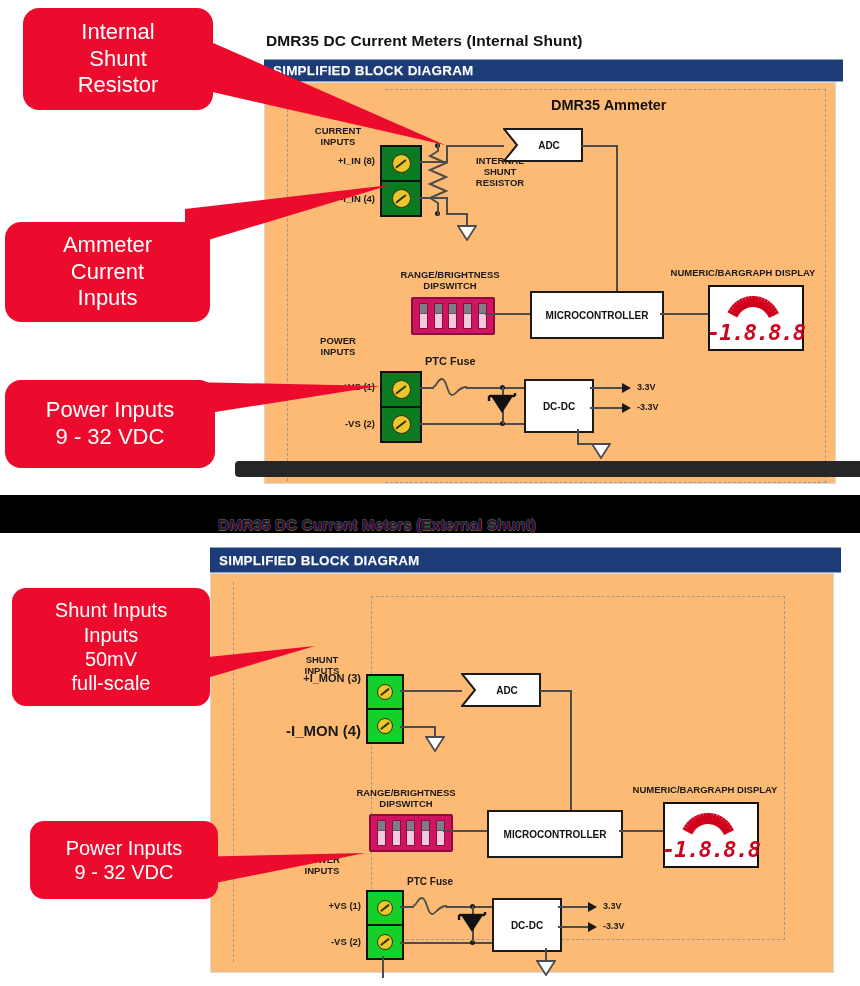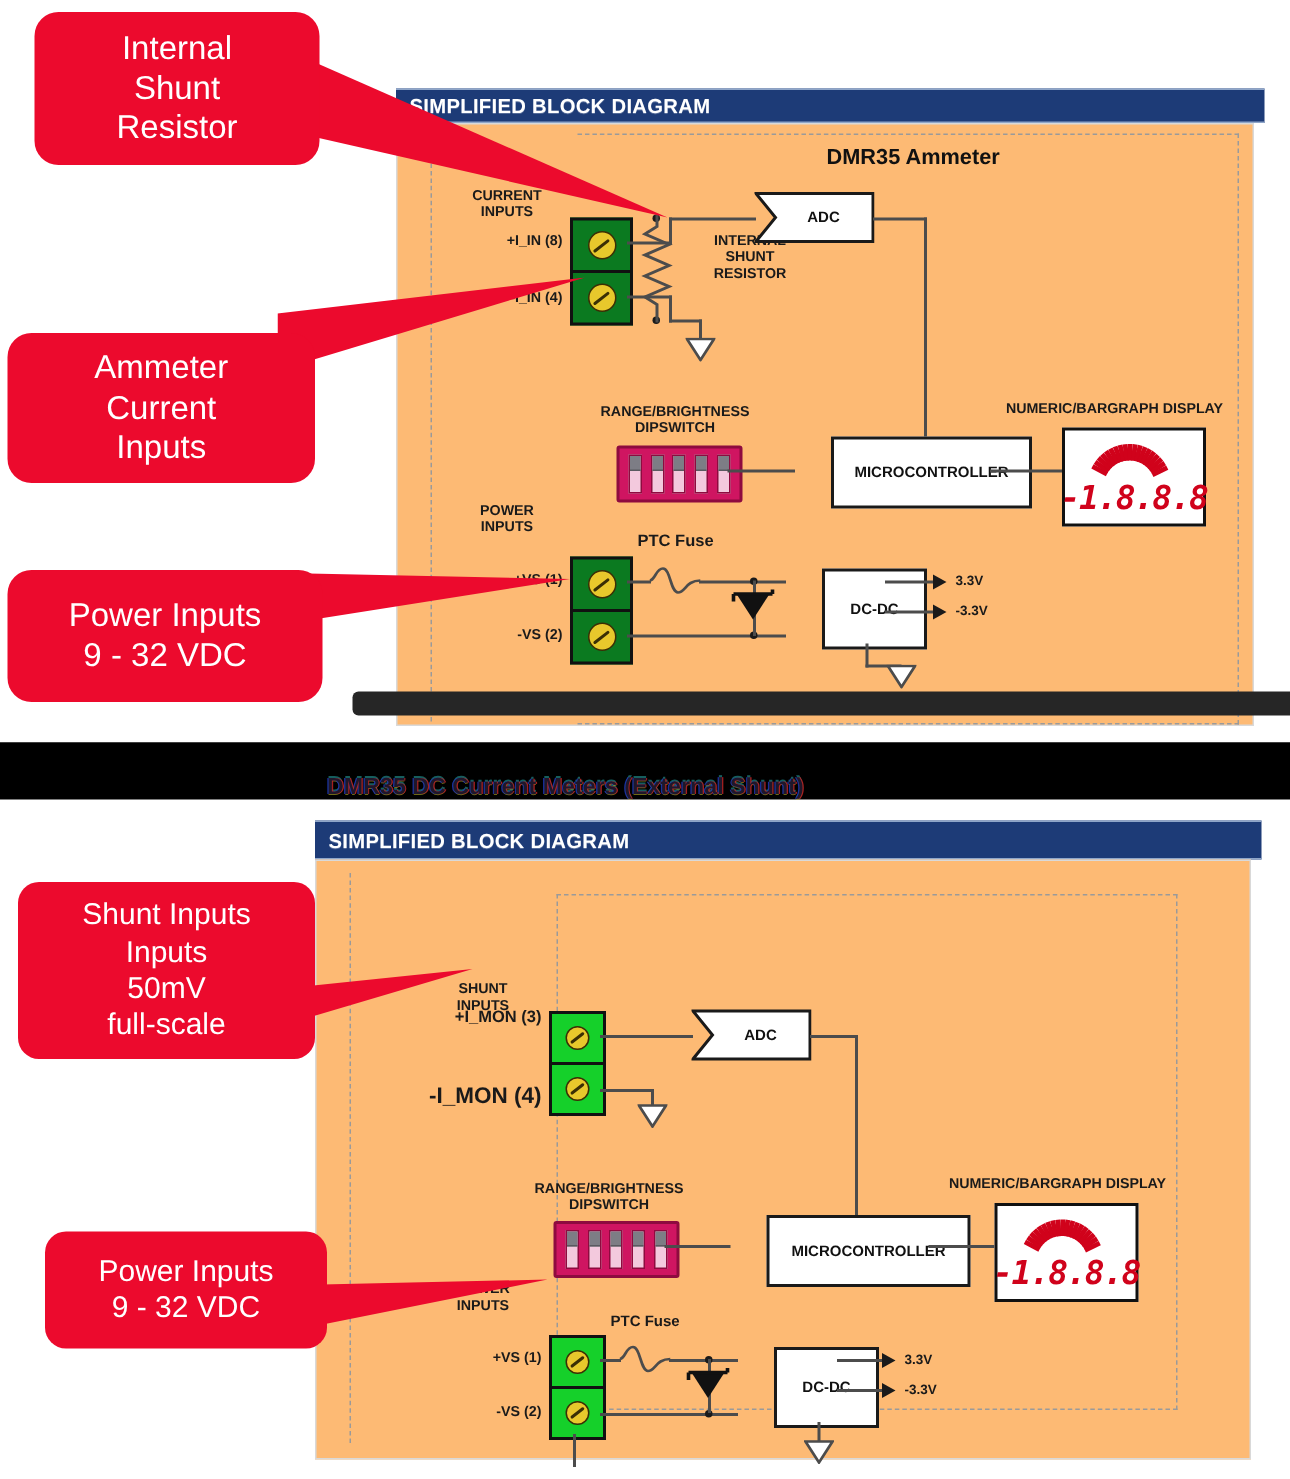--- a/index.html
+++ b/index.html
@@ -43,21 +43,21 @@
   .lbl.r{text-align:right;}
 
   .wire{position:absolute;background:#4c4c4c;}
   .wire-h{height:1.6px;}
   .wire-v{width:1.6px;}
 
   .node{position:absolute;width:5px;height:5px;border-radius:50%;background:#1a1a1a;}
 
   .box{position:absolute;background:#fff;border:2px solid #1a1a1a;
        display:flex;align-items:center;justify-content:center;
-       font-weight:bold;color:#111;text-align:center;margin-left:24px;}
+       font-weight:bold;color:#111;text-align:center;}
 
   
   .term{position:absolute;background:#0b7a20;border:2px solid #111;
         display:flex;flex-direction:column;}
   .term.bright{background:#15d02a;}
   .term .cell{flex:1;display:flex;align-items:center;justify-content:center;
               position:relative;}
   .term .cell + .cell{border-top:2px solid #111;}
   .screw{width:17px;height:17px;border-radius:50%;background:#e8c82c;
          border:1.6px solid #3a2f05;position:relative;}
@@ -106,20 +106,21 @@
            box-sizing:border-box;z-index:6;}
   .callout.small{font-size:20px;border-radius:14px;}
   .pointer{position:absolute;z-index:5;}
   .pointer svg{display:block;}
 </style>
 </head>
 <body>
 
 <div class="panel" id="panel-top">
 
+  <div class="doc-title" style="left:266px;top:32px;">DMR35 DC Current Meters (Internal Shunt)</div>
 
   <div class="blue-bar" style="left:264px;top:59px;width:570px;height:21px;">SIMPLIFIED BLOCK DIAGRAM</div>
 
   <div class="diagram-frame" style="left:264px;top:82px;width:570px;height:400px;">
 
     <div class="dash-box" style="left:120px;top:6px;width:440px;height:392px;border-left:none;"></div>
     <div class="dash-v" style="left:22px;top:6px;height:392px;"></div>
 
     <div class="enclosure-title" style="left:286px;top:14px;">DMR35 Ammeter</div>
 

